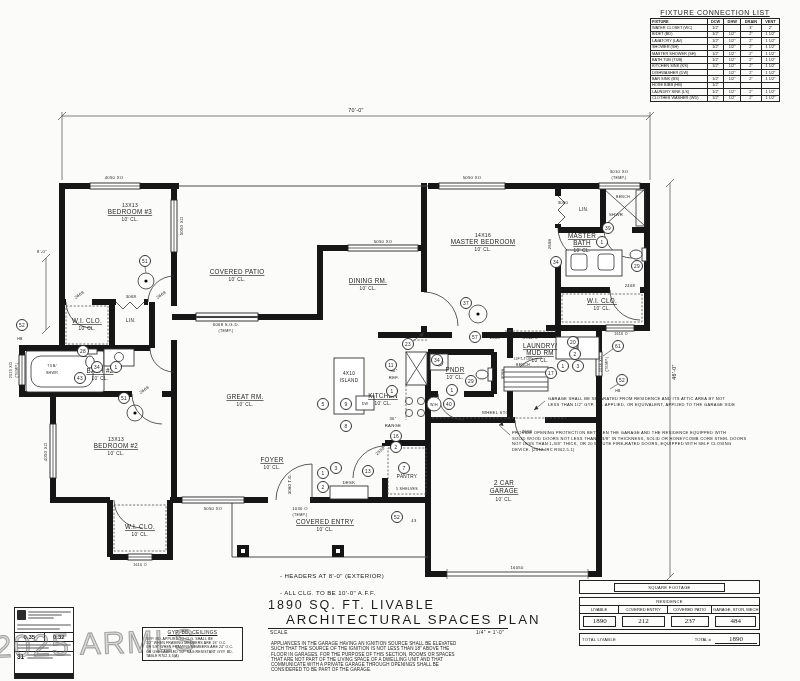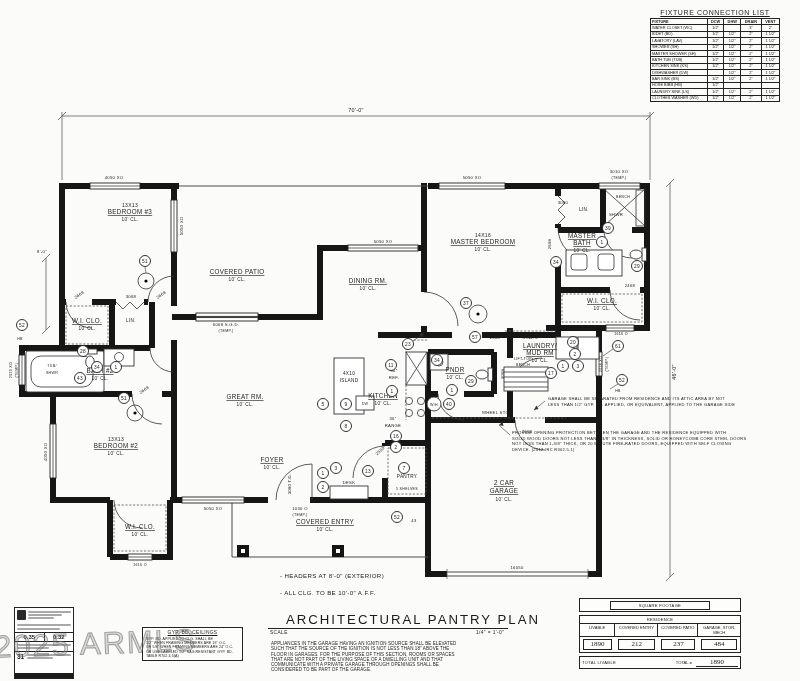--- a/index.html
+++ b/index.html
@@ -25,21 +25,21 @@
   .win line{stroke:#222;stroke-width:.7}
   .fx{fill:#fff;stroke:#333;stroke-width:.9}
   .ld{stroke:#333;stroke-width:.6;fill:none}
   .tri{fill:#333}
   
   .fixture{position:absolute;left:650px;top:9px;width:130px}
   .fixture .ft{font-size:7px;text-align:center;letter-spacing:.6px;text-decoration:underline;margin-bottom:2px;white-space:nowrap}
   .fixture table{width:100%;border-collapse:collapse;font-size:3.9px;line-height:1}
   .fixture th,.fixture td{border:.7px solid #222;padding:.6px 1px;text-align:center;height:4.2px}
   .fixture td:first-child,.fixture th:first-child{text-align:left;width:44%}
-  .sqft{position:absolute;left:579px;top:598px;width:162px;font-size:4.1px}
+  .sqft{position:absolute;left:579px;top:580px;width:181px;font-size:4.1px}
   .sqbox{border:1px solid #222;background:#fdfdfc}
   .sq-title{padding:1.5px}
   .sq-title span{display:block;border:.7px solid #222;width:62%;margin:0 auto;text-align:center;padding:1px 0;letter-spacing:.3px}
   .sq-strip{text-align:center;border-bottom:.7px solid #222;padding:1px 0;letter-spacing:.3px}
   .sq-grid{display:grid;grid-template-columns:22% 27% 25% 26%}
   .sq-grid div{border-right:.7px solid #222;text-align:center;padding:1px 0}
   .sq-grid div:last-child{border-right:none}
   .sq-vals{display:grid;grid-template-columns:22% 27% 25% 26%;padding:1.5px 0 2px}
   .sq-vals span{display:block;border:.7px solid #222;margin:0 3px;text-align:center;font-family:"Liberation Serif",serif;font-size:7px;padding:.5px 0}
   .sq-tot{display:flex;align-items:center;border-bottom:.7px solid #222;padding:1.2px 2px}
@@ -675,21 +675,22 @@
           <td>1/2"</td>
           <td>2"</td>
           <td>1 1/2"</td>
         </tr>
       </tbody>
   </table>
 </div>
 
 <div class="abs tb1">- HEADERS AT 8'-0" (EXTERIOR)</div>
 <div class="abs tb2">- ALL CLG. TO BE 10'-0" A.F.F.</div>
-<div class="abs tt2">ARCHITECTURAL PANTRY PLAN</div>
+<div class="abs tt1">1890 SQ. FT. LIVABLE</div>
+<div class="abs tt2">ARCHITECTURAL SPACES PLAN</div>
 <div class="abs rule"></div>
 <div class="abs scl">SCALE</div>
 <div class="abs scv">1/4" = 1'-0"</div>
 <div class="abs app">
 
 <div>APPLIANCES IN THE GARAGE HAVING AN IGNITION SOURCE SHALL BE ELEVATED</div>
       <div>SUCH THAT THE SOURCE OF THE IGNITION IS NOT LESS THAN 18" ABOVE THE</div>
       <div>FLOOR IN GARAGES. FOR THE PURPOSE OF THIS SECTION, ROOMS OR SPACES</div>
       <div>THAT ARE NOT PART OF THE LIVING SPACE OF A DWELLING UNIT AND THAT</div>
       <div>COMMUNICATE WITH A PRIVATE GARAGE THROUGH OPENINGS SHALL BE</div>

